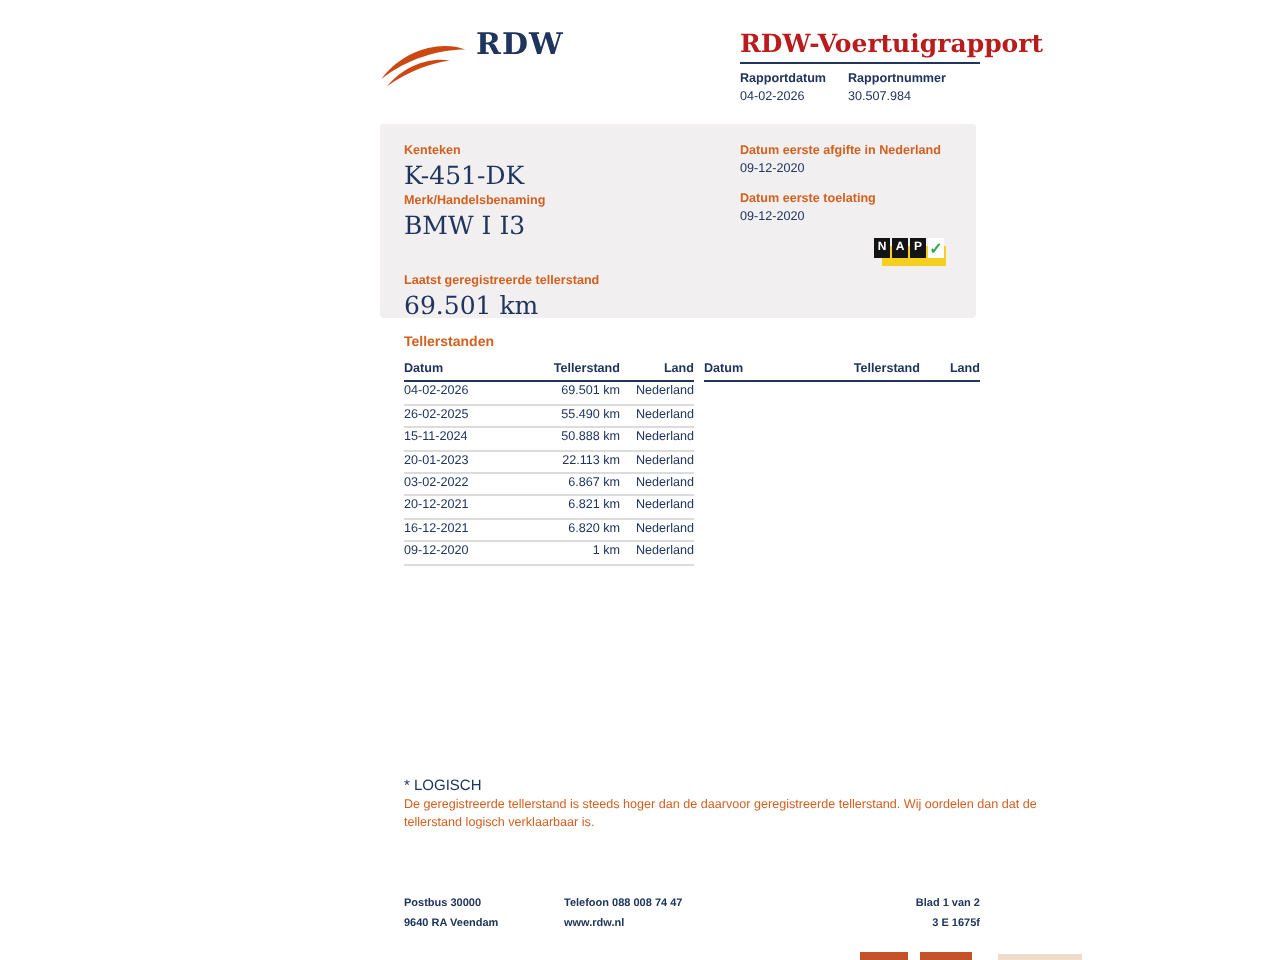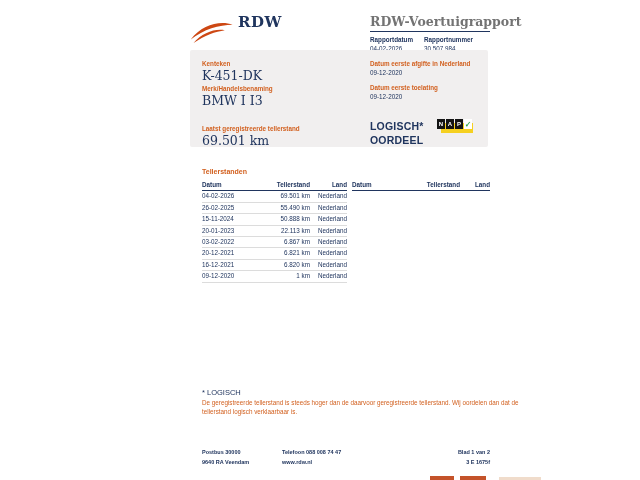--- a/index.html
+++ b/index.html
@@ -5,28 +5,28 @@
   html,body{margin:0;padding:0;background:#ffffff;}
   .page{position:relative;width:640px;height:480px;background:#ffffff;
         font-family:"Liberation Sans",sans-serif;color:#20355E;overflow:hidden;margin-left:32px;}
 
   
   .logo{position:absolute;left:156px;top:13px;width:90px;height:34px;}
   .logo svg{position:absolute;left:0;top:6px;}
   .logo-txt{position:absolute;left:50px;top:0px;font-family:"DejaVu Serif",serif;
             font-weight:bold;font-size:15px;letter-spacing:0.5px;color:#20355E;}
   .doc-title{position:absolute;left:338px;top:14px;font-family:"DejaVu Serif",serif;
-             font-weight:bold;font-size:12.5px;color:#737373;text-align:right;}
+             font-weight:bold;font-size:12.5px;color:#b91c1c;text-align:right;}
   .meta-rule{position:absolute;left:338px;top:31px;width:120px;height:1px;background:#20355E;}
   .meta-label{position:absolute;top:36px;font-size:6.3px;font-weight:bold;color:#20355E;}
   .meta-value{position:absolute;top:45px;font-size:6.3px;color:#20355E;}
   .mc1{left:338px;} .mc2{left:392px;}
 
   
-  .panel{position:absolute;left:158px;top:50px;width:298px;height:97px;
+  .panel{position:absolute;left:158px;top:62px;width:298px;height:97px;
          background:#F1EFEF;border-radius:2px;text-align:right;}
   .lbl{position:absolute;font-size:6.3px;font-weight:bold;color:#D2601F;}
   .val-big{position:absolute;font-family:"DejaVu Serif",serif;font-size:12.5px;color:#20355E;}
   .val-sm{position:absolute;font-size:6.3px;color:#20355E;}
   .oordeel{position:absolute;left:338px;top:120px;font-size:10.5px;font-weight:bold;
            color:#20355E;line-height:13.5px;letter-spacing:0.2px;}
 
   
   .nap{position:absolute;left:405px;top:119px;width:38px;height:15px;}
   .nap-shadow{position:absolute;left:4px;top:4px;width:32px;height:10px;background:#F5D020;}
@@ -90,24 +90,20 @@
     <div class="val-big" style="left:12px;top:43px;">BMW I I3</div>
     <div class="lbl" style="left:12px;top:75px;">Laatst geregistreerde tellerstand</div>
     <div class="val-big" style="left:12px;top:83px;">69.501 km</div>
 
     <div class="lbl" style="left:180px;top:10px;">Datum eerste afgifte in Nederland</div>
     <div class="val-sm" style="left:180px;top:19px;">09-12-2020</div>
     <div class="lbl" style="left:180px;top:34px;">Datum eerste toelating</div>
     <div class="val-sm" style="left:180px;top:43px;">09-12-2020</div>
   </div>
 
-  <div class="oordeel">
-    <div>LOGISCH*</div>
-    <div>OORDEEL</div>
-  </div>
 
   <div class="nap">
     <div class="nap-shadow"></div>
     <div class="nap-tiles">
       <span class="nap-tile">N</span>
       <span class="nap-tile">A</span>
       <span class="nap-tile">P</span>
       <span class="nap-tile check">✓</span>
     </div>
   </div>

